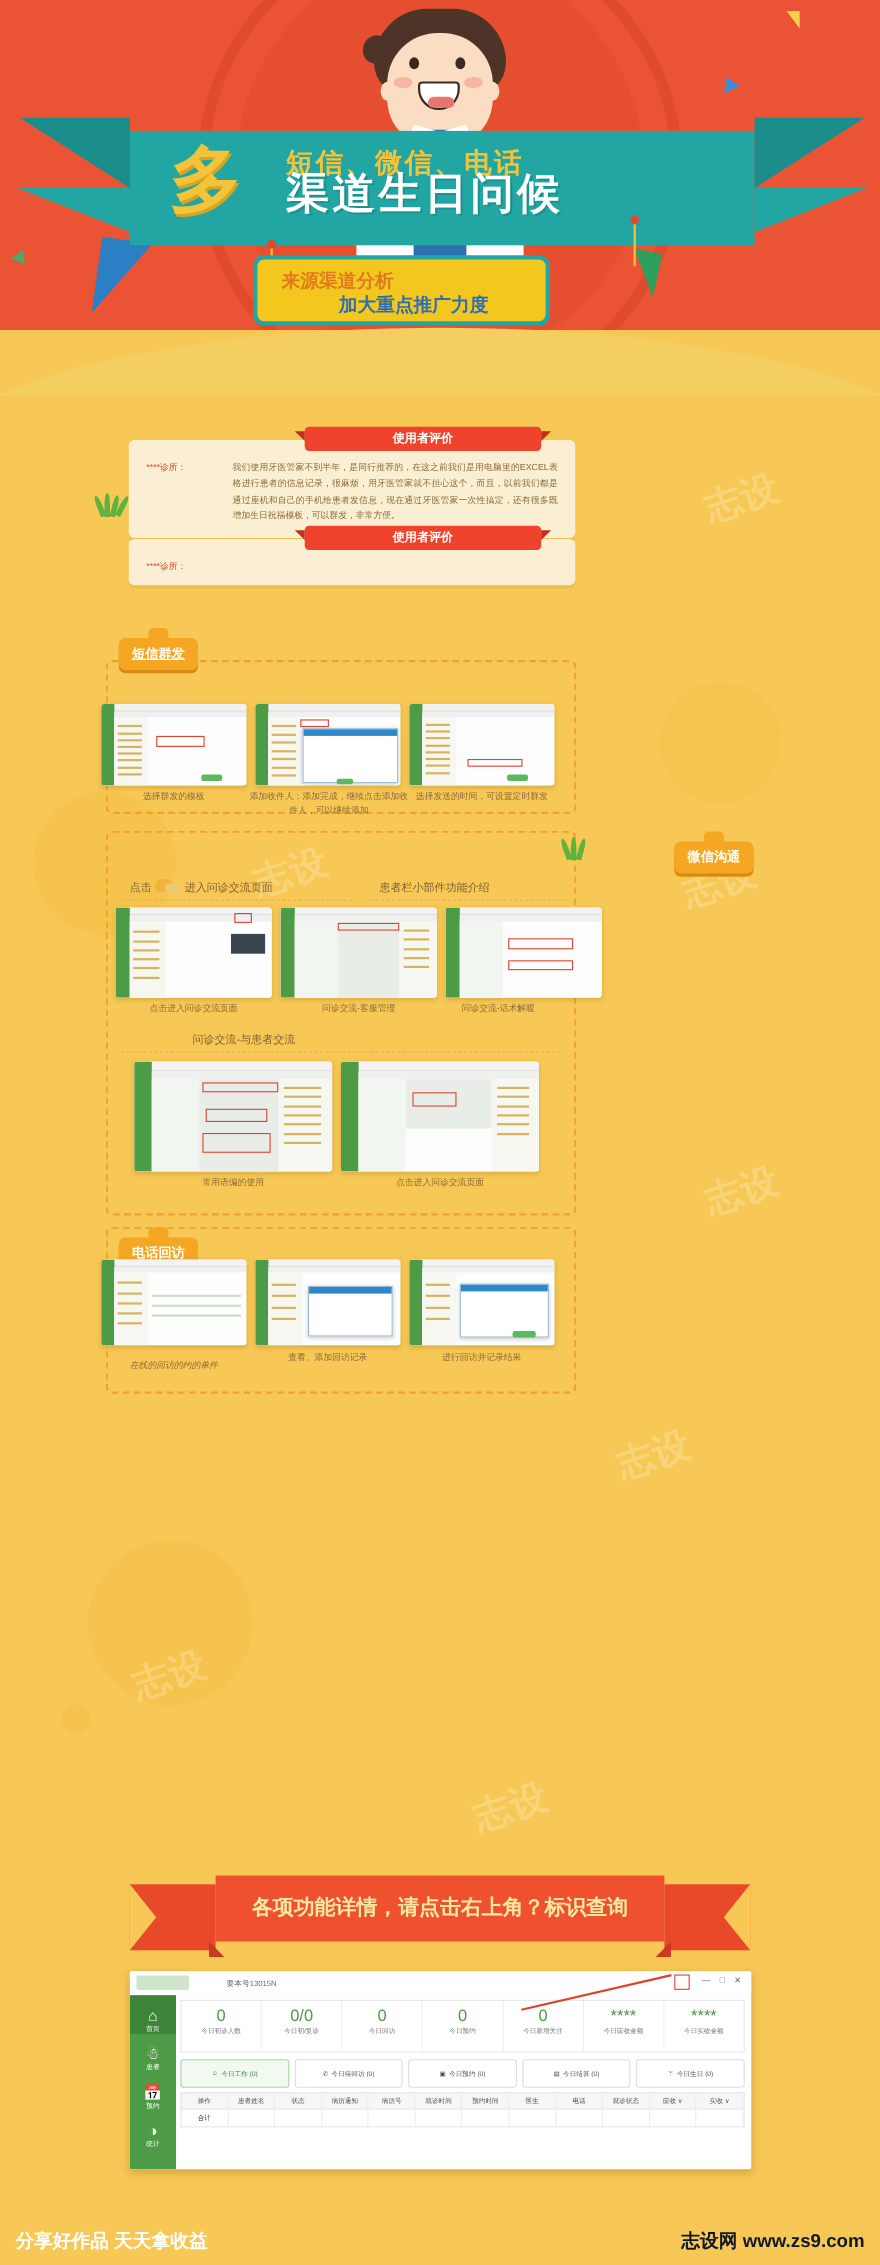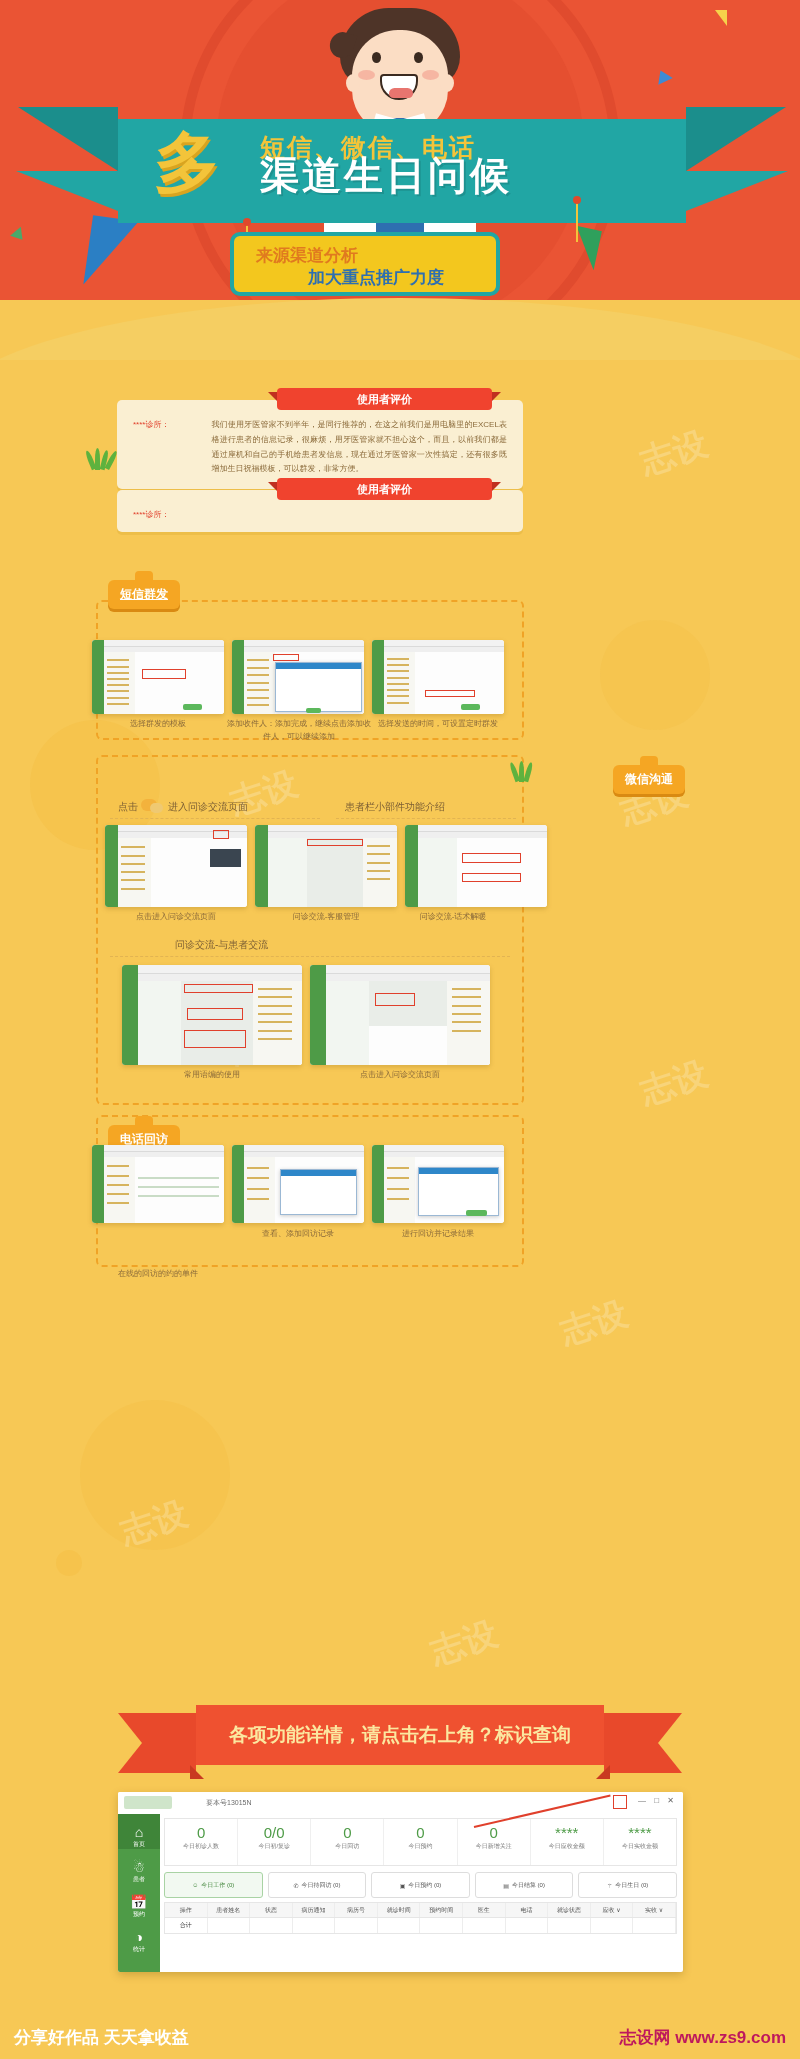--- a/index.html
+++ b/index.html
@@ -181,21 +181,21 @@
           border:1px solid #E6E6E6; border-top:none; display:flex;}
   .trow div{ flex:1; font-size:6px; color:#333; display:flex; align-items:center; justify-content:center;
              border-right:1px solid #EDEDED;}
   .appwin .arrow{ position:absolute; left:356px; top:34px; width:140px; height:2px;
         background:#E0402C; transform:rotate(-13deg); transform-origin:left center; }
   .appwin .qbox{ position:absolute; right:56px; top:3px; width:14px; height:14px; border:1px solid #E0402C;}
 
   
   .footer{ position:absolute; left:0; top:2015px; width:800px; height:44px; background:#F7C855; }
   .footer .fl{ position:absolute; left:14px; top:11px; color:#fff; font-size:17px; font-weight:bold;}
-  .footer .fr{ position:absolute; right:14px; top:11px; color:#be185d; font-size:17px; font-weight:bold;}
+  .footer .fr{ position:absolute; right:14px; top:11px; color:#0f172a; font-size:17px; font-weight:bold;}
 
   .grass{ position:absolute; width:34px; height:22px; }
   .grass i{ position:absolute; bottom:0; width:5px; height:20px; background:#5EB23E; border-radius:50% 50% 0 0;}
 </style>
 </head>
 <body>
 
 <div class="page">
 
   <div class="hero">
@@ -539,21 +539,21 @@
           <i style="top:46%"></i>
           <i style="top:62%"></i>
       </div>
       <div class="dlg" style="left:28%;top:14%;width:68%;height:76%;">
         <div class="dlg-t"></div>
       </div>
       <div class="gbtn" style="left:68%;top:80%;width:18%;height:10%;"></div>
     </div>
   </div>
 
-  <div class="cap" style="left:92px;top:1268px;width:132px;">在线的回访的约的单件</div>
+  <div class="cap" style="left:92px;top:1236px;width:132px;font-style:italic;">在线的回访的约的单件</div>
   <div class="cap" style="left:232px;top:1228px;width:132px;">查看、添加回访记录</div>
   <div class="cap" style="left:372px;top:1228px;width:132px;">进行回访并记录结果</div>
 
   <div class="bigribbon">
     <div class="tl"></div>
     <div class="tr"></div>
     <div class="fl"></div>
     <div class="fr"></div>
     <span>各项功能详情，请点击右上角？标识查询</span>
   </div>

